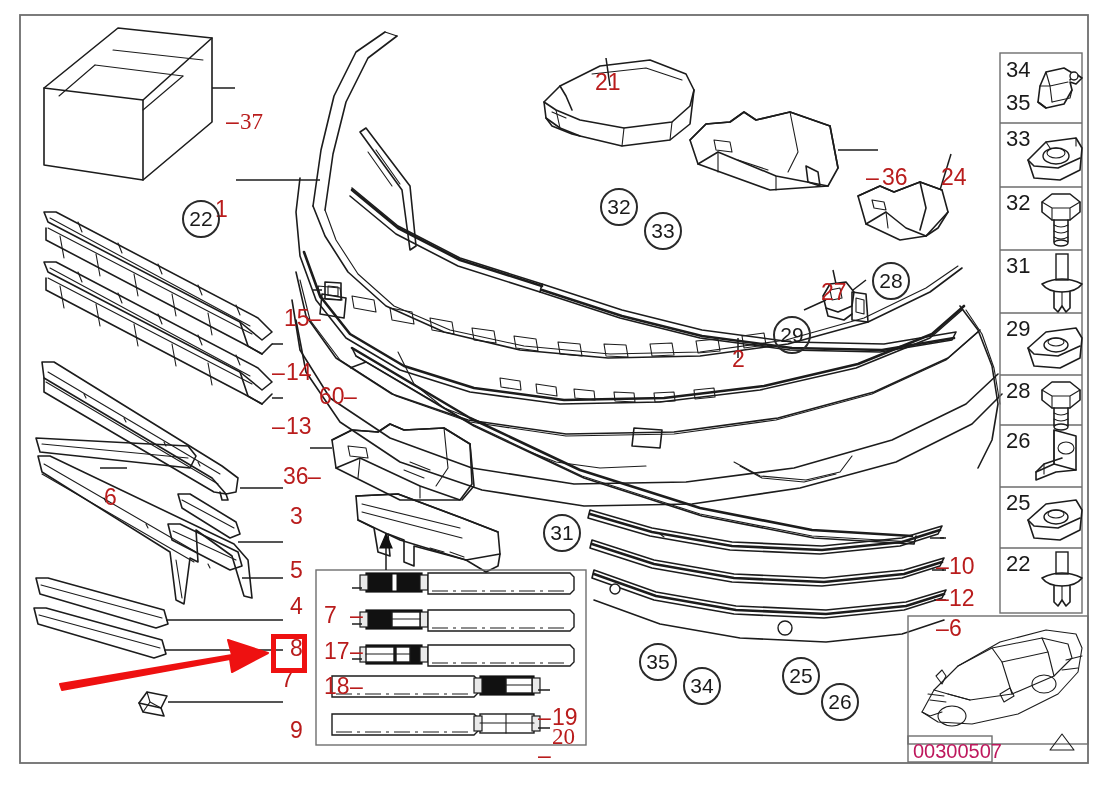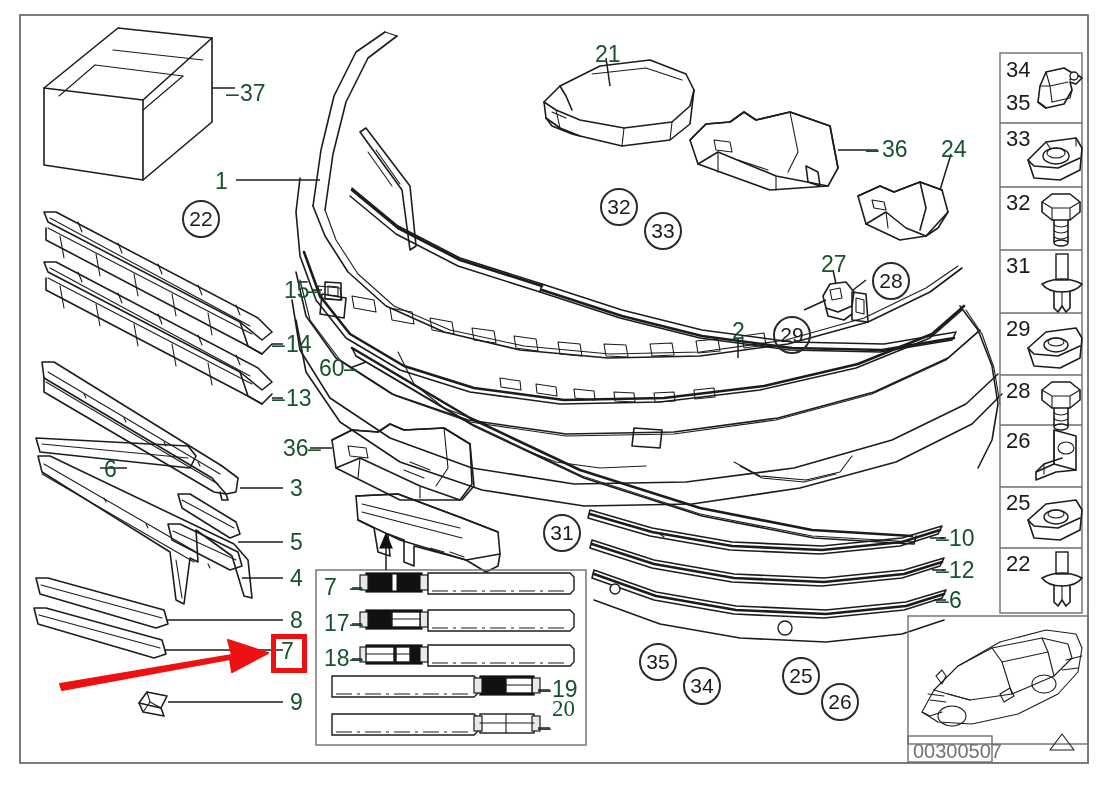--- a/index.html
+++ b/index.html
@@ -19,24 +19,25 @@
   }
   #stage svg {
     position: absolute;
     left: 0;
     top: 0;
   }
   .lbl {
     position: absolute;
     font-family: "Liberation Sans", sans-serif;
     font-size: 23px;
-    color: #14532d;
+    color: #b91c1c;
     line-height: 1;
     white-space: nowrap;
     user-select: none;
+    margin-top: 28px;
   }
   .circ {
     position: absolute;
     width: 38px;
     height: 38px;
     border: 2px solid #2a2a2a;
     border-radius: 50%;
     font-family: "Liberation Sans", sans-serif;
     font-size: 21px;
     color: #1a1a1a;
@@ -51,21 +52,21 @@
     position: absolute;
     font-family: "Liberation Sans", sans-serif;
     font-size: 22px;
     color: #1a1a1a;
     user-select: none;
   }
   .partnum {
     position: absolute;
     font-family: "Liberation Sans", sans-serif;
     font-size: 20px;
-    color: #737373;
+    color: #be185d;
     letter-spacing: 0px;
     user-select: none;
   }
   .redbox {
     position: absolute;
     border: 5px solid #ee1111;
     box-sizing: border-box;
     background: transparent;
   }
 </style>
@@ -530,21 +531,21 @@
 
     <g>
       <path class="lnt" d="M1050,750 L1062,734 L1074,750 Z" fill="none" stroke="#6e6e6e"></path>
     </g>
 
     <g>
       <path d="M60,684 L232,655 L228,640 L268,653 L232,672 L230,659 L62,690 Z" fill="#ee1111" stroke="#ee1111" stroke-width="2" stroke-linejoin="round"></path>
     </g>
   </svg>
 
-  <div class="lbl" style="left:240px;top:82px;">37</div>
+  <div class="lbl" style="left:240px;top:82px;font-family:Liberation Serif, serif;">37</div>
   <div class="lbl" style="left:215px;top:170px;">1</div>
   <div class="lbl" style="left:284px;top:279px;">15</div>
   <div class="lbl" style="left:286px;top:333px;">14</div>
   <div class="lbl" style="left:286px;top:387px;">13</div>
   <div class="lbl" style="left:319px;top:357px;">60</div>
   <div class="lbl" style="left:283px;top:437px;">36</div>
   <div class="lbl" style="left:104px;top:458px;">6</div>
   <div class="lbl" style="left:290px;top:477px;">3</div>
   <div class="lbl" style="left:290px;top:531px;">5</div>
   <div class="lbl" style="left:290px;top:567px;">4</div>

